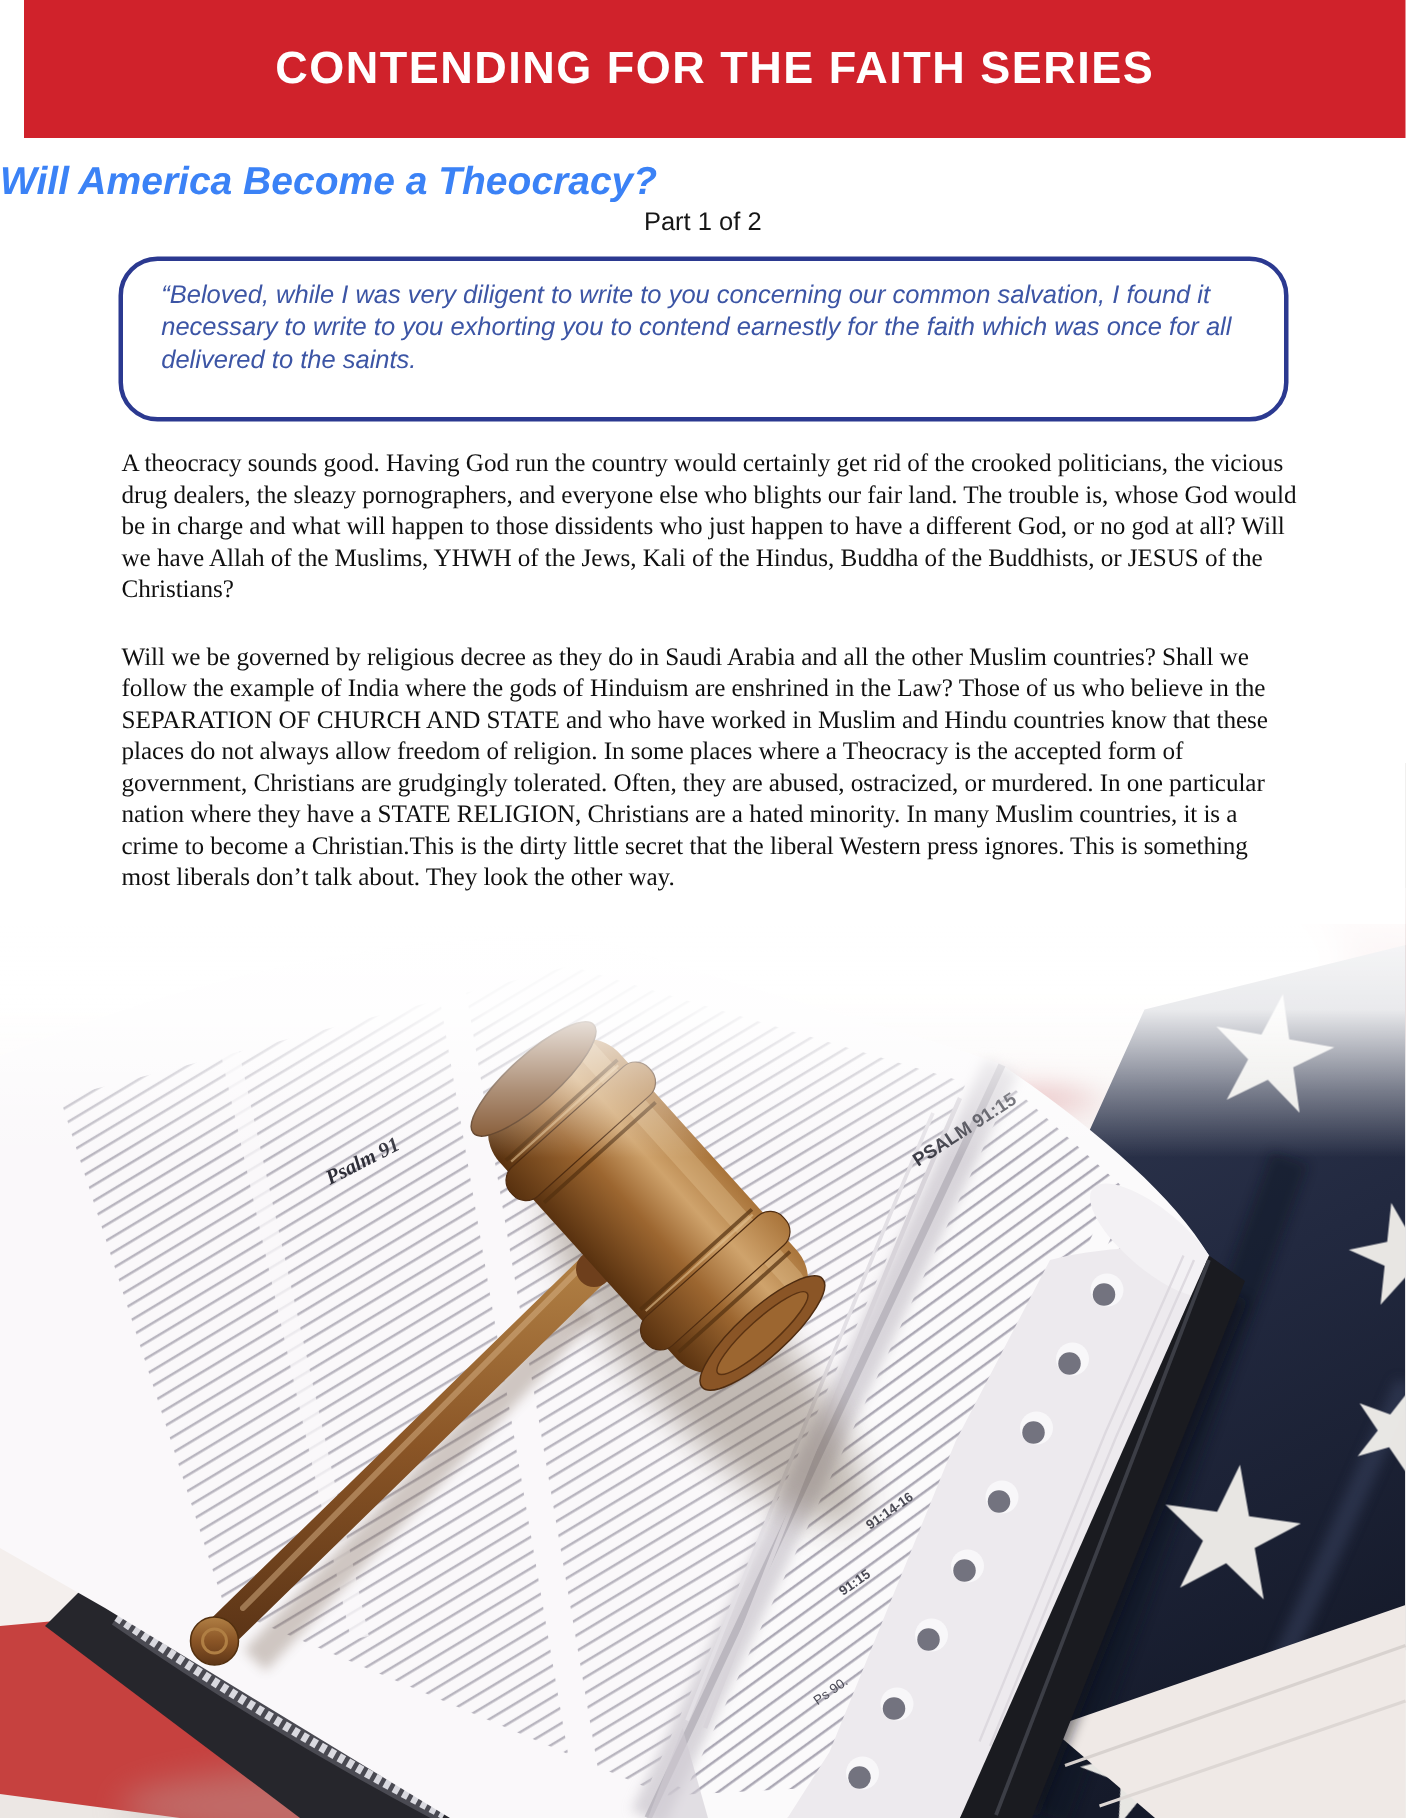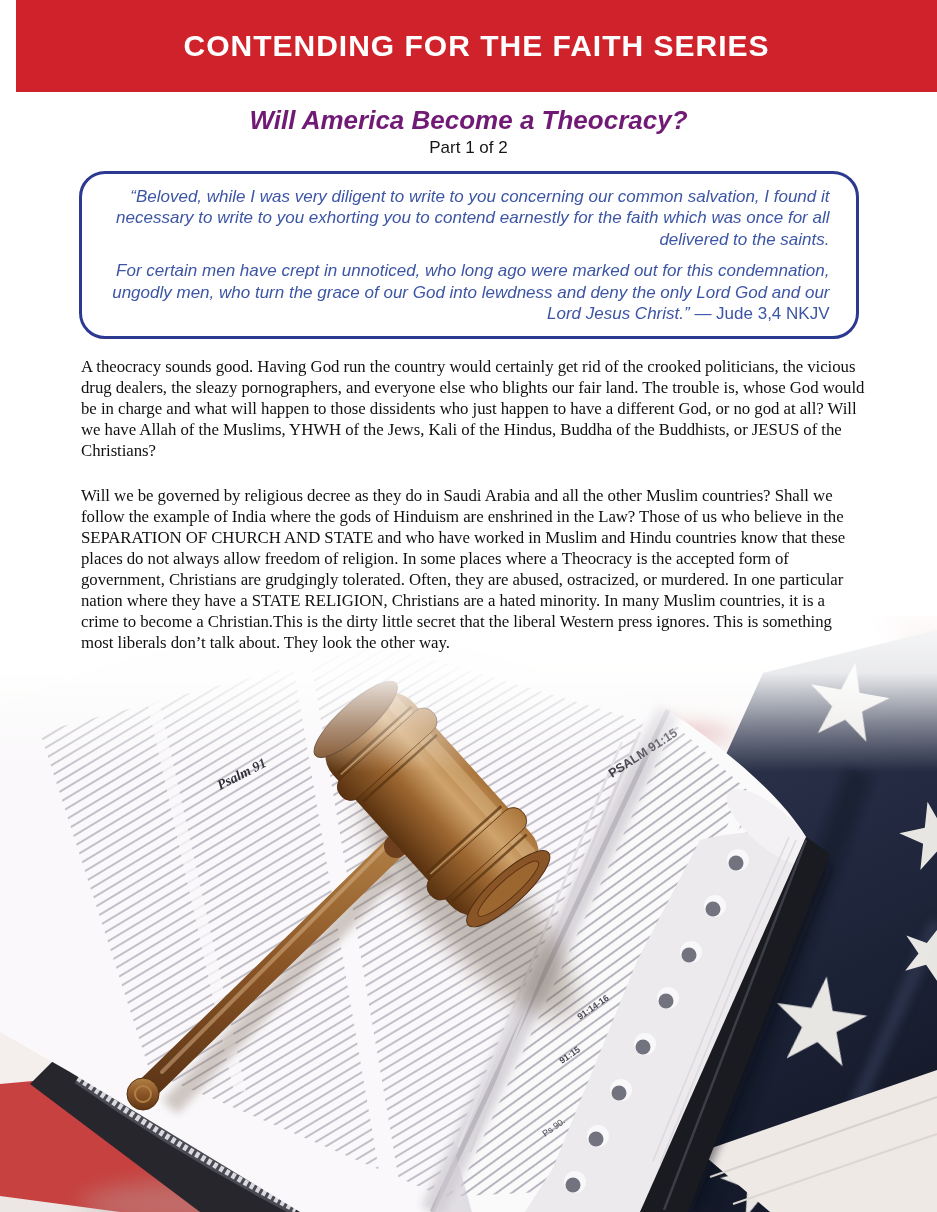--- a/index.html
+++ b/index.html
@@ -8,27 +8,27 @@
     background:#ffffff;overflow:hidden;
     font-family:"Liberation Sans",sans-serif;color:#111;
   }
   
   .photo{position:absolute;left:0;top:592px;width:937px;height:620px;z-index:1;}
   .photo svg{display:block;}
   
   .content{position:relative;z-index:2;}
   .banner{height:92px;background:#D0222B;display:flex;align-items:center;justify-content:center;margin-left:16px;}
   .banner h1{margin:0;color:#ffffff;font-size:30px;font-weight:bold;letter-spacing:1px;}
-  .title{margin:13px 0 0;text-align:center;font-size:26px;font-weight:bold;font-style:italic;color:#701a75;}
+  .title{margin:13px 0 0;font-size:26px;font-weight:bold;font-style:italic;color:#3b82f6;}
   .subtitle{margin-top:2px;text-align:center;font-size:17px;color:#161616;}
   .quote-box{
     box-sizing:border-box;width:780px;margin:13px auto 0;
     border:3.5px solid #2B3990;border-radius:26px;
-    padding:12px 26px 12px;background:transparent;
-    color:#3C55A5;font-style:italic;font-size:17px;line-height:1.26;text-align:right;
+    padding:12px 26px 28px;background:transparent;
+    color:#3C55A5;font-style:italic;font-size:17px;line-height:1.26;text-align:left;
   }
   .quote-box p{margin:0 0 10px;}
   .quote-box p:last-child{margin-bottom:0;}
   .attrib{font-style:normal;}
   .body-p{width:784px;margin:18px 0 0 81px;font-size:16.8px;line-height:1.25;letter-spacing:-0.05px;color:#101010;font-family:Liberation Serif, serif;}
   .body-p + .body-p{margin-top:24px;}
   .pgtxt{font-family:"Liberation Sans",sans-serif;}
   .pgserif{font-family:"Liberation Serif",serif;}
 </style>
 </head>
@@ -236,20 +236,19 @@
 
     <header class="banner">
       <h1>CONTENDING FOR THE FAITH SERIES</h1>
     </header>
 
     <h2 class="title">Will America Become a Theocracy?</h2>
     <div class="subtitle">Part 1 of 2</div>
 
     <div class="quote-box">
       <p>“Beloved, while I was very diligent to write to you concerning our common salvation, I found it necessary to write to you exhorting you to contend earnestly for the faith which was once for all delivered to the saints.</p>
-      <p><span>For certain men have crept in unnoticed, who long ago were marked out for this condemnation, ungodly men, who turn the grace of our God into lewdness and deny the only Lord God and our Lord Jesus Christ.”</span> <span class="attrib">— Jude 3,4 NKJV</span></p>
     </div>
 
     <p class="body-p">A theocracy sounds good. Having God run the country would certainly get rid of the crooked politicians, the vicious drug dealers, the sleazy pornographers, and everyone else who blights our fair land. The trouble is, whose God would be in charge and what will happen to those dissidents who just happen to have a different God, or no god at all? Will we have Allah of the Muslims, YHWH of the Jews, Kali of the Hindus, Buddha of the Buddhists, or JESUS of the Christians?</p>
     <p class="body-p">Will we be governed by religious decree as they do in Saudi Arabia and all the other Muslim countries? Shall we follow the example of India where the gods of Hinduism are enshrined in the Law? Those of us who believe in the SEPARATION OF CHURCH AND STATE and who have worked in Muslim and Hindu countries know that these places do not always allow freedom of religion. In some places where a Theocracy is the accepted form of government, Christians are grudgingly tolerated. Often, they are abused, ostracized, or murdered. In one particular nation where they have a STATE RELIGION, Christians are a hated minority. In many Muslim countries, it is a crime to become a Christian.This is the dirty little secret that the liberal Western press ignores. This is something most liberals don’t talk about. They look the other way.</p>
 
   </div>
 </div>
 
 </body></html>

